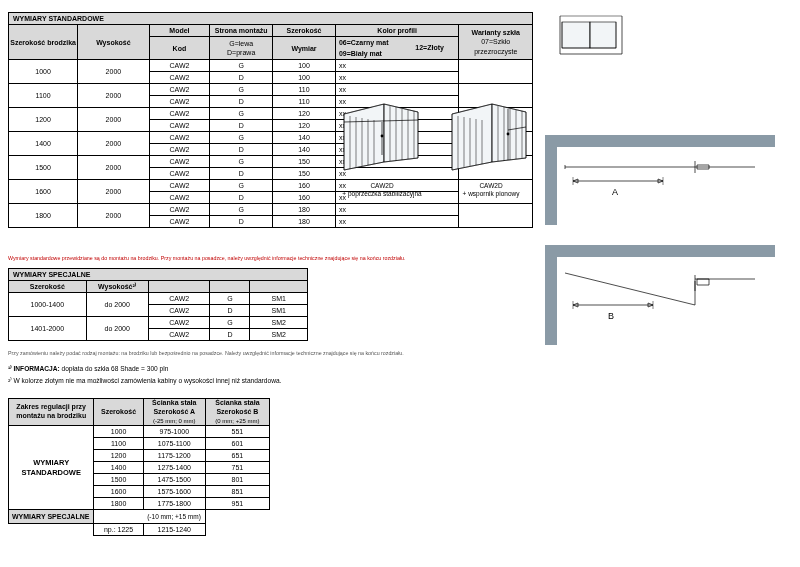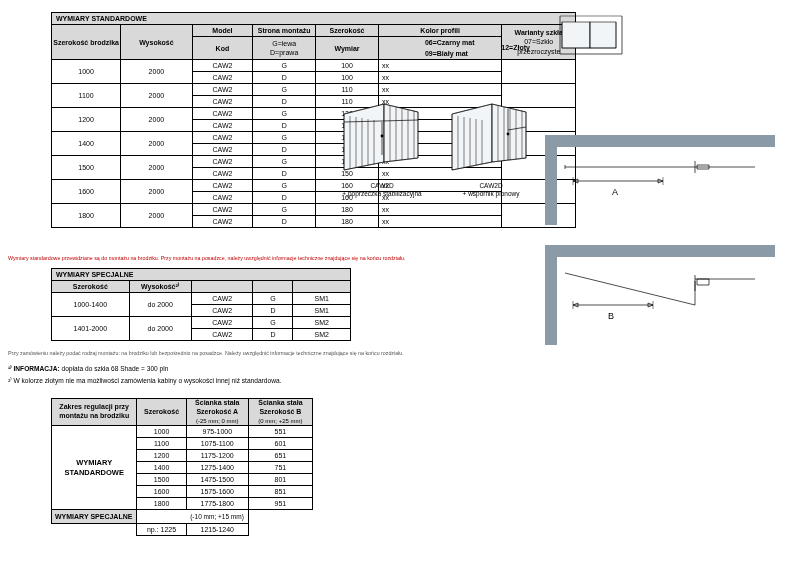--- a/index.html
+++ b/index.html
@@ -4,21 +4,21 @@
 <style>
   html,body{margin:0;padding:0;}
   body{
     width:800px;height:567px;background:#ffffff;
     font-family:"Liberation Sans", sans-serif;
     font-size:7px;color:#000;position:relative;overflow:hidden;
   }
   .page{position:relative;width:800px;height:567px;}
 
   
-  table{border-collapse:collapse;margin-left:43px;}
+  table{border-collapse:collapse;}
   td,th{border:1px solid #000;padding:0;text-align:center;vertical-align:middle;font-weight:normal;}
 
   .hdr-dark{background:#d9d9d9;font-weight:bold;font-size:7px;}
   .hdr-title{background:#d9d9d9;font-weight:bold;font-size:7.5px;text-align:left;padding-left:4px;}
 
   
   #tbl-standard{position:absolute;left:8px;top:12px;width:525px;}
   #tbl-standard td{height:11px;font-size:7px;}
   #tbl-standard .c1{width:64px;}
   #tbl-standard .c2{width:66px;}

